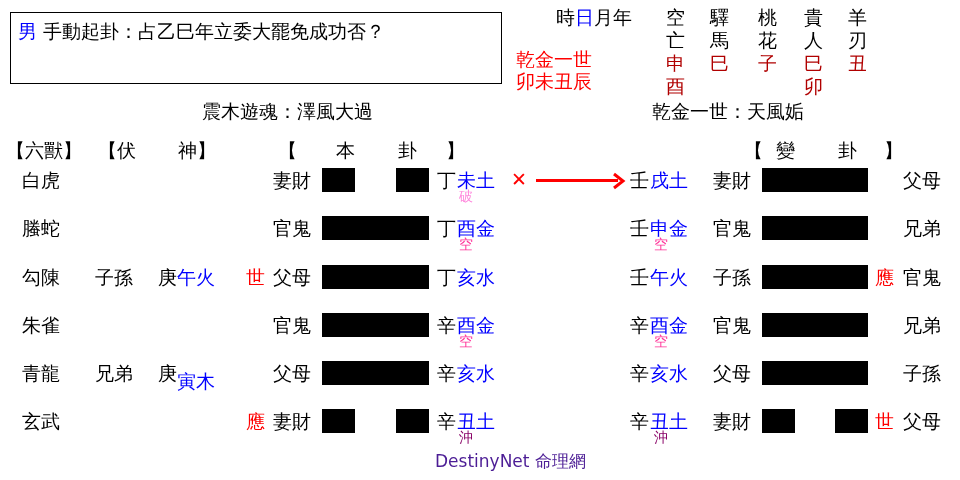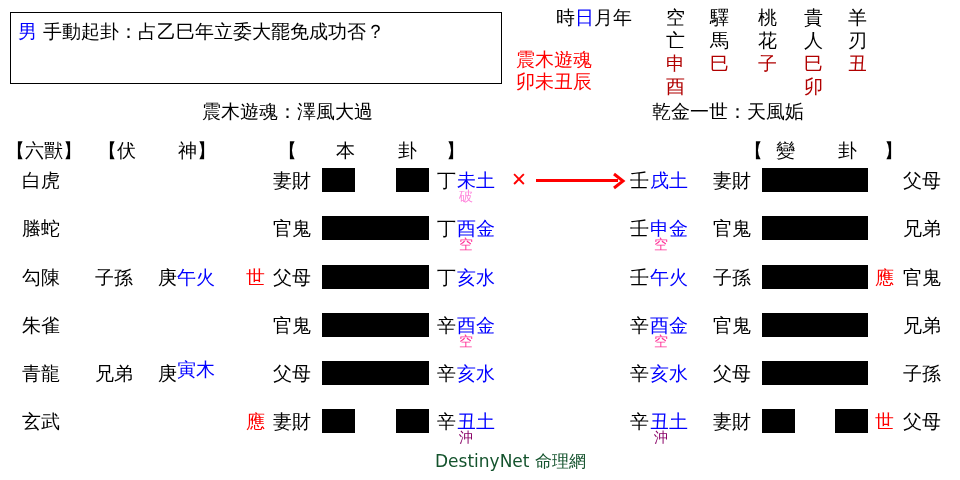--- a/index.html
+++ b/index.html
@@ -15,37 +15,37 @@
   .dred { color:#b00000; }
   .pink { color:#ff3399; }
   .lpink { color:#ff88dd; }
   .purple { color:#880066; }
   .sm { font-size:14px; }
   .info-box {
     position:absolute; left:10px; top:12px; width:492px; height:72px;
     border:1px solid #000; box-sizing:border-box;padding-left:20px;
   }
   .bar { position:absolute; height:24px; background:#000; }
-  .watermark { color:#14532d; font-size:17px; }
+  .watermark { color:#4c1d95; font-size:17px; }
   .arrow-line { position:absolute; height:3px; background:#ff0000; }
 </style>
 </head>
 <body>
 
 <div class="info-box">
   <div class="abs" style="left:7px;top:9px;">
     <span class="blue">男</span>
     <span>手動起卦：占乙巳年立委大罷免成功否？</span>
   </div>
 </div>
 
 <div class="abs" style="left:516px;top:8px;margin-left:40px;">
   <span>時</span><span class="blue">日</span><span>月年</span>
 </div>
-<div class="abs red" style="left:516px;top:50px;">震木遊魂</div>
+<div class="abs red" style="left:516px;top:50px;">乾金一世</div>
 <div class="abs red" style="left:516px;top:72px;">卯未丑辰</div>
 
 <div id="shensha">
     <div class="abs" style="left: 666px; top: 8px;">空</div>
     <div class="abs" style="left: 666px; top: 31px;">亡</div>
     <div class="abs dred" style="left: 666px; top: 54px;">申</div>
     <div class="abs dred" style="left: 666px; top: 77px;">酉</div>
     <div class="abs" style="left: 710px; top: 8px;">驛</div>
     <div class="abs" style="left: 710px; top: 31px;">馬</div>
     <div class="abs dred" style="left: 710px; top: 54px;">巳</div>
@@ -138,21 +138,21 @@
       <div class="abs blue" style="left: 650px; top: 316px;">酉金</div>
       <div class="abs sm pink" style="left: 654px; top: 334px;">空</div>
       <div class="abs" style="left: 713px; top: 316px;">官鬼</div>
       <div class="bar" style="left: 762px; top: 313px; width: 106px;"></div>
       <div class="abs" style="left: 903px; top: 316px;">兄弟</div>
     </div>
     <div>
       <div class="abs" style="left: 22px; top: 364px;">青龍</div>
       <div class="abs" style="left: 95px; top: 364px;">兄弟</div>
       <div class="abs" style="left: 158px; top: 364px;">庚</div>
-      <div class="abs blue" style="left: 177px; top: 360px;">寅木</div>
+      <div class="abs blue" style="left: 177px; top: 372px;">寅木</div>
       <div class="abs" style="left: 273px; top: 364px;">父母</div>
       <div class="bar" style="left: 322px; top: 361px; width: 107px;"></div>
       <div class="abs" style="left: 437px; top: 364px;">辛</div>
       <div class="abs blue" style="left: 457px; top: 364px;">亥水</div>
       <div class="abs" style="left: 630px; top: 364px;">辛</div>
       <div class="abs blue" style="left: 650px; top: 364px;">亥水</div>
       <div class="abs" style="left: 713px; top: 364px;">父母</div>
       <div class="bar" style="left: 762px; top: 361px; width: 106px;"></div>
       <div class="abs" style="left: 903px; top: 364px;">子孫</div>
     </div>

